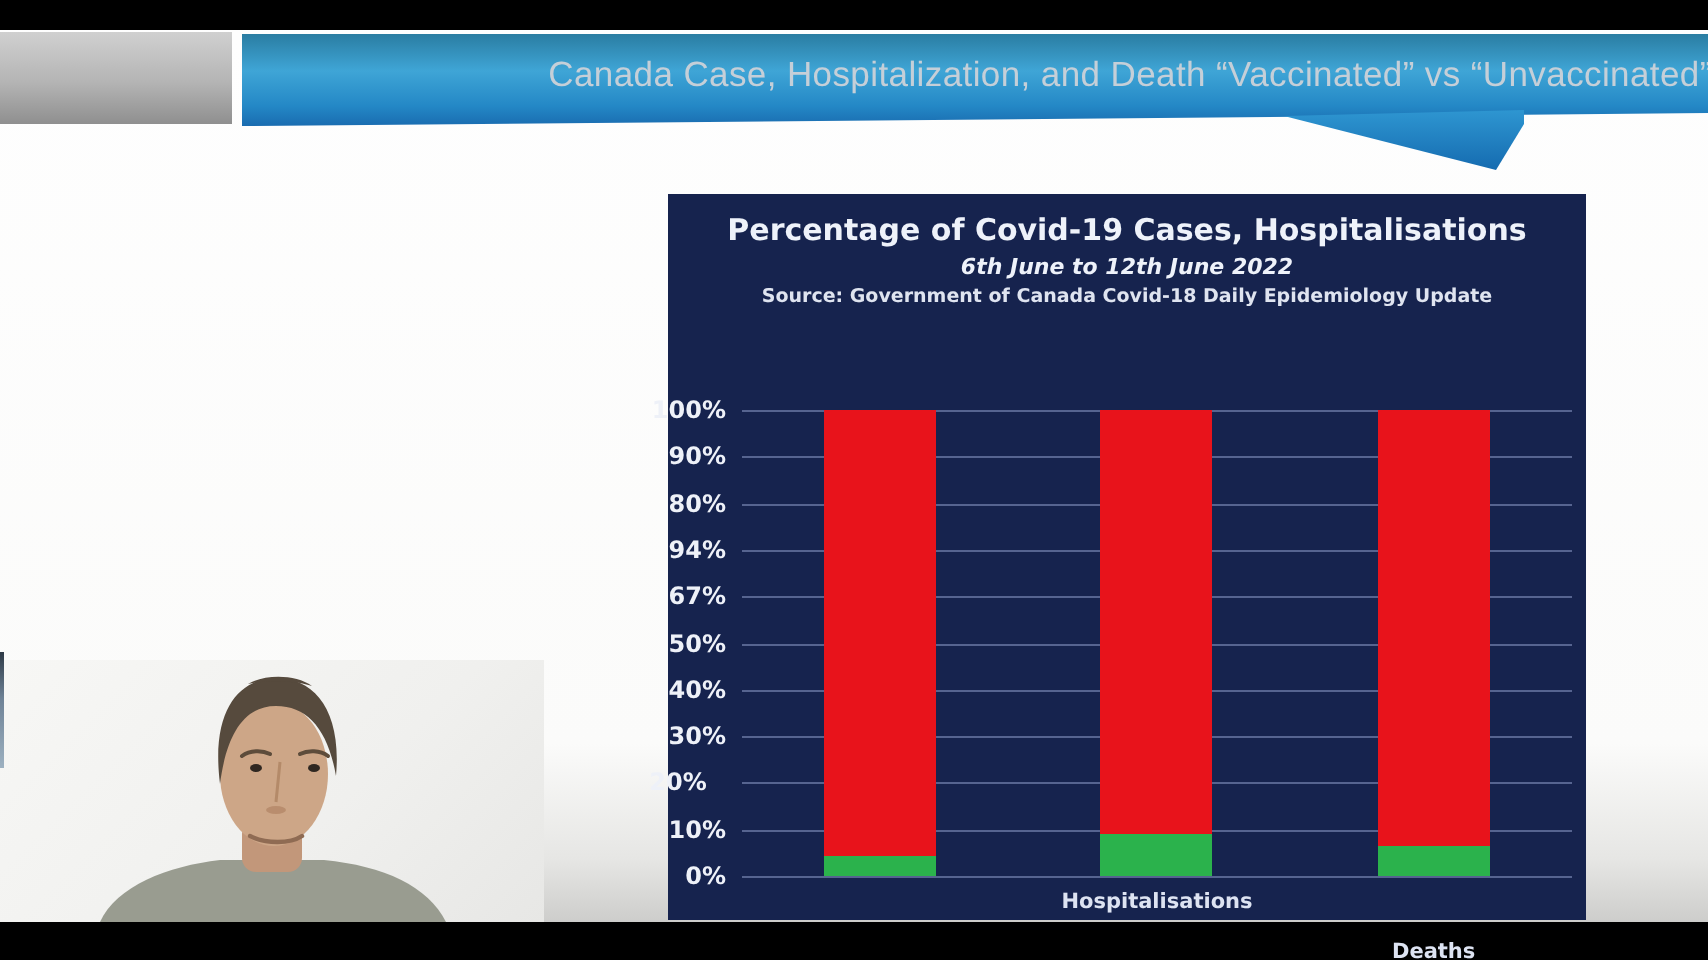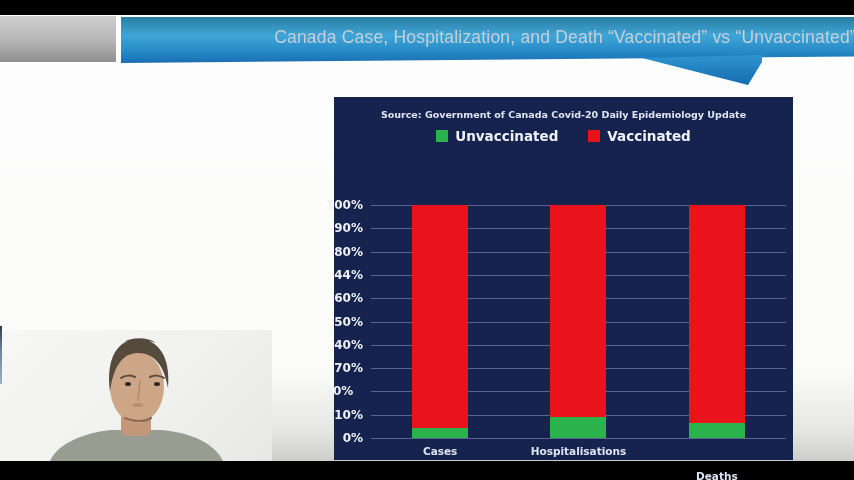--- a/index.html
+++ b/index.html
@@ -64,63 +64,54 @@
           <stop offset="0" stop-color="#2e96d1"></stop>
             <stop offset="1" stop-color="#156bb0"></stop>
         </linearGradient>
       </defs>
       <polygon points="6,8 126,5 126,12 112,35" fill="url(#tailg)"></polygon>
     </svg>
 
     <div class="chart">
       <div class="chart-header">
         <div class="chart-title">
+          <div>Percentage of Covid-19 Cases, Hospitalisations</div>
         </div>
-        <div class="chart-source">Source: Government of Canada  Covid-20 Daily Epidemiology Update</div>
-        <div class="legend">
-            <div class="legend-item">
-              <div class="legend-swatch" style="background: rgb(43, 178, 76);"></div>
-              <div class="legend-label">Unvaccinated</div>
-            </div>
-            <div class="legend-item">
-              <div class="legend-swatch" style="background: rgb(232, 19, 27);"></div>
-              <div class="legend-label">Vaccinated</div>
-            </div>
-          </div>
+        <div class="chart-subtitle">6th June to 12th June 2022</div>
+        <div class="chart-source">Source: Government of Canada  Covid-18 Daily Epidemiology Update</div>
       </div>
       <div class="plot">
           <div class="gridline" style="top: 0%;"></div>
           <div class="ytick" style="top: 0%;">100%</div>
           <div class="gridline" style="top: 10%;"></div>
           <div class="ytick" style="top: 10%;">90%</div>
           <div class="gridline" style="top: 20%;"></div>
           <div class="ytick" style="top: 20%;">80%</div>
           <div class="gridline" style="top: 30%;"></div>
-          <div class="ytick" style="top: 30%;">44%</div>
+          <div class="ytick" style="top: 30%;">94%</div>
           <div class="gridline" style="top: 40%;"></div>
-          <div class="ytick" style="top: 40%;">60%</div>
+          <div class="ytick" style="top: 40%;">67%</div>
           <div class="gridline" style="top: 50%;"></div>
           <div class="ytick" style="top: 50%;">50%</div>
           <div class="gridline" style="top: 60%;"></div>
           <div class="ytick" style="top: 60%;">40%</div>
           <div class="gridline" style="top: 70%;"></div>
-          <div class="ytick" style="top: 70%;">70%</div>
+          <div class="ytick" style="top: 70%;">30%</div>
           <div class="gridline" style="top: 80%;"></div>
           <div class="ytick" style="top: 80%; text-align: center;">20%</div>
           <div class="gridline" style="top: 90%;"></div>
           <div class="ytick" style="top: 90%;">10%</div>
           <div class="gridline" style="top: 100%;"></div>
           <div class="ytick" style="top: 100%;">0%</div>
           <div class="bar-col" style="left: 0%;">
             <div class="bar">
               <div class="seg" style="background: rgb(232, 19, 27); height: 95.7%;"></div>
               <div class="seg" style="background: rgb(43, 178, 76); height: 4.3%;"></div>
             </div>
           </div>
-          <div class="xlabel" style="left: 0%;">Cases</div>
           <div class="bar-col" style="left: 33.3333%;">
             <div class="bar">
               <div class="seg" style="background: rgb(232, 19, 27); height: 90.8%;"></div>
               <div class="seg" style="background: rgb(43, 178, 76); height: 9.2%;"></div>
             </div>
           </div>
           <div class="xlabel" style="left: 33.3333%;">Hospitalisations</div>
           <div class="bar-col" style="left: 66.6667%;">
             <div class="bar">
               <div class="seg" style="background: rgb(232, 19, 27); height: 93.7%;"></div>

